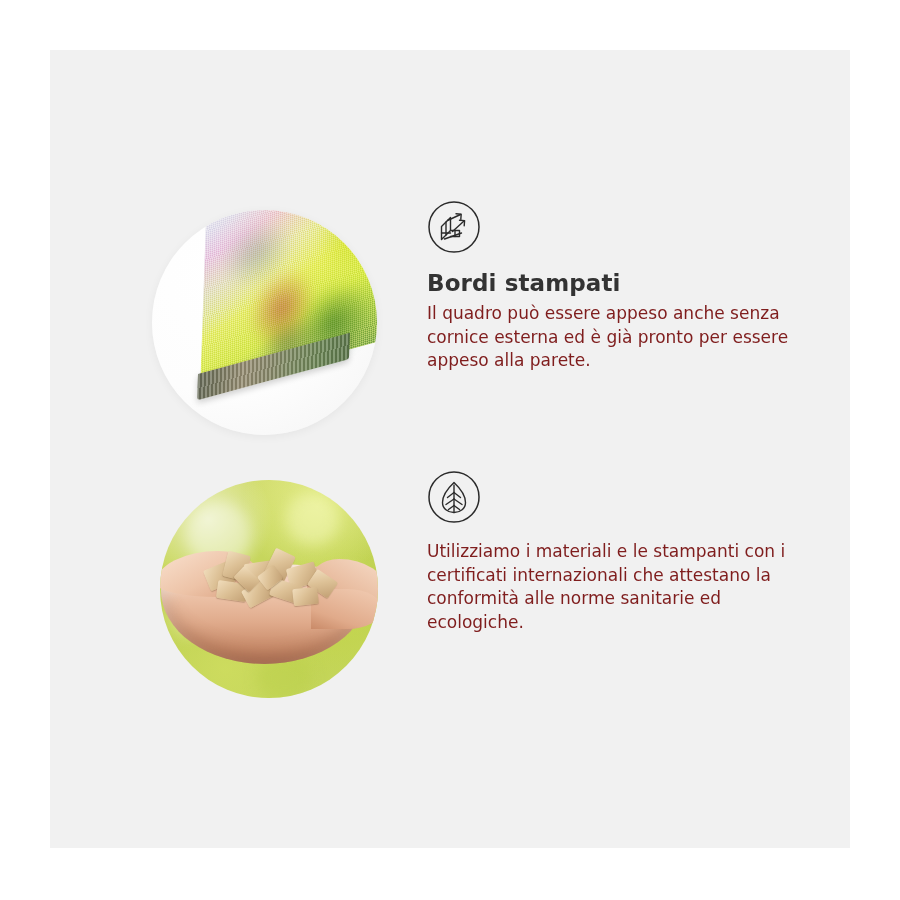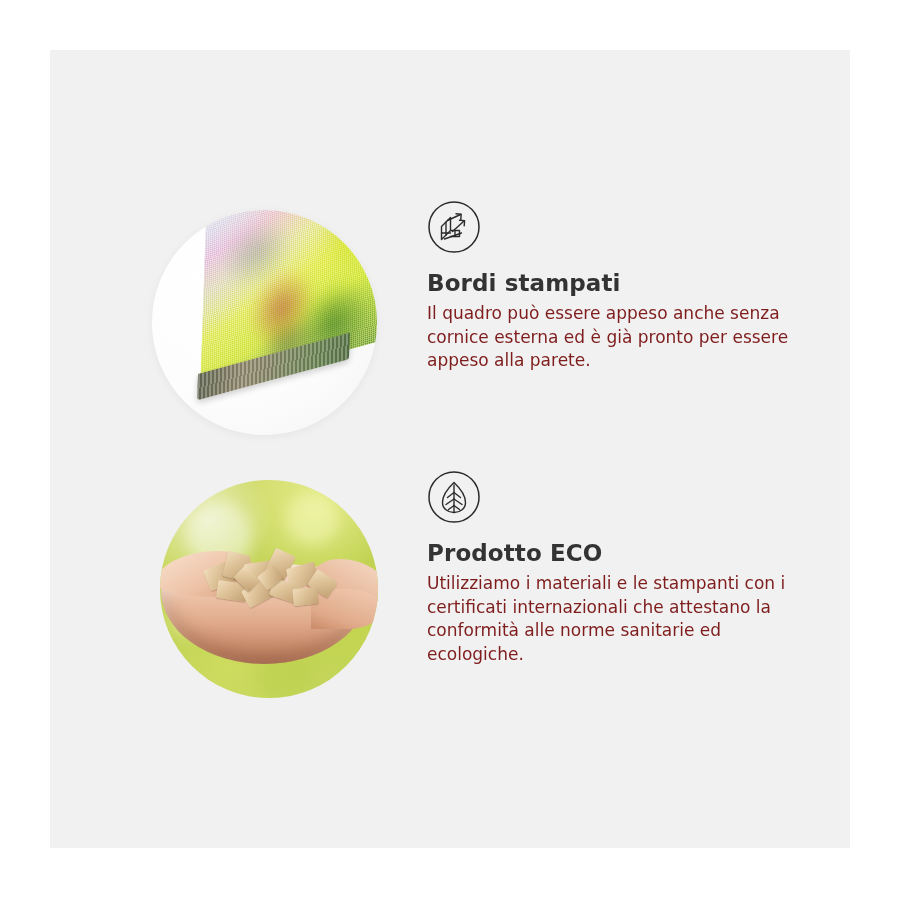--- a/index.html
+++ b/index.html
@@ -355,20 +355,19 @@
               <path d="M27 15 L27 42.5"></path>
               <path d="M27 22.5 L20.5 27.5"></path>
               <path d="M27 22.5 L33.5 27.5"></path>
               <path d="M27 29 L19.0 34.5"></path>
               <path d="M27 29 L35.0 34.5"></path>
               <path d="M27 35.5 L21.5 39.5"></path>
               <path d="M27 35.5 L32.5 39.5"></path>
             </g>
           </svg>
         </span>
-        <h2 class="feature-title">Prodotto ECO</h2>
         <p class="feature-text">Utilizziamo i materiali e le stampanti con i certificati internazionali che attestano la conformità alle norme sanitarie ed ecologiche.</p>
       </div>
 
     </div>
 
   </div>
 </div>
 
 </body></html>

